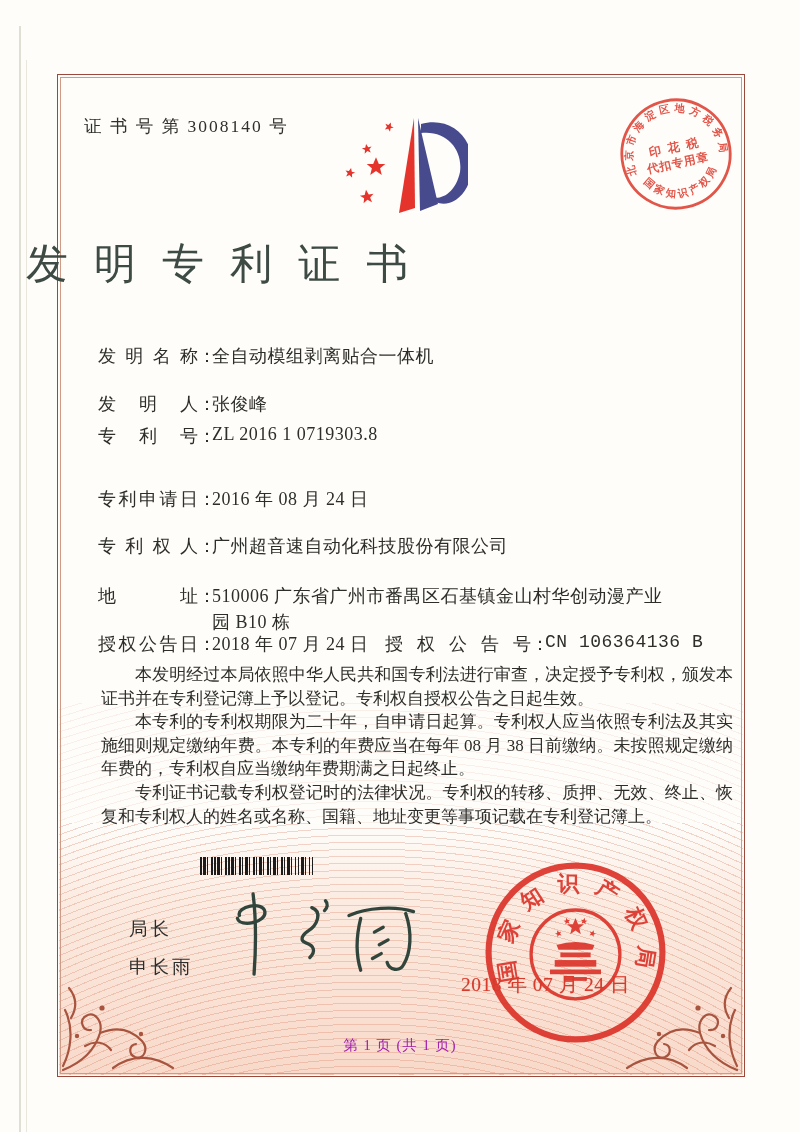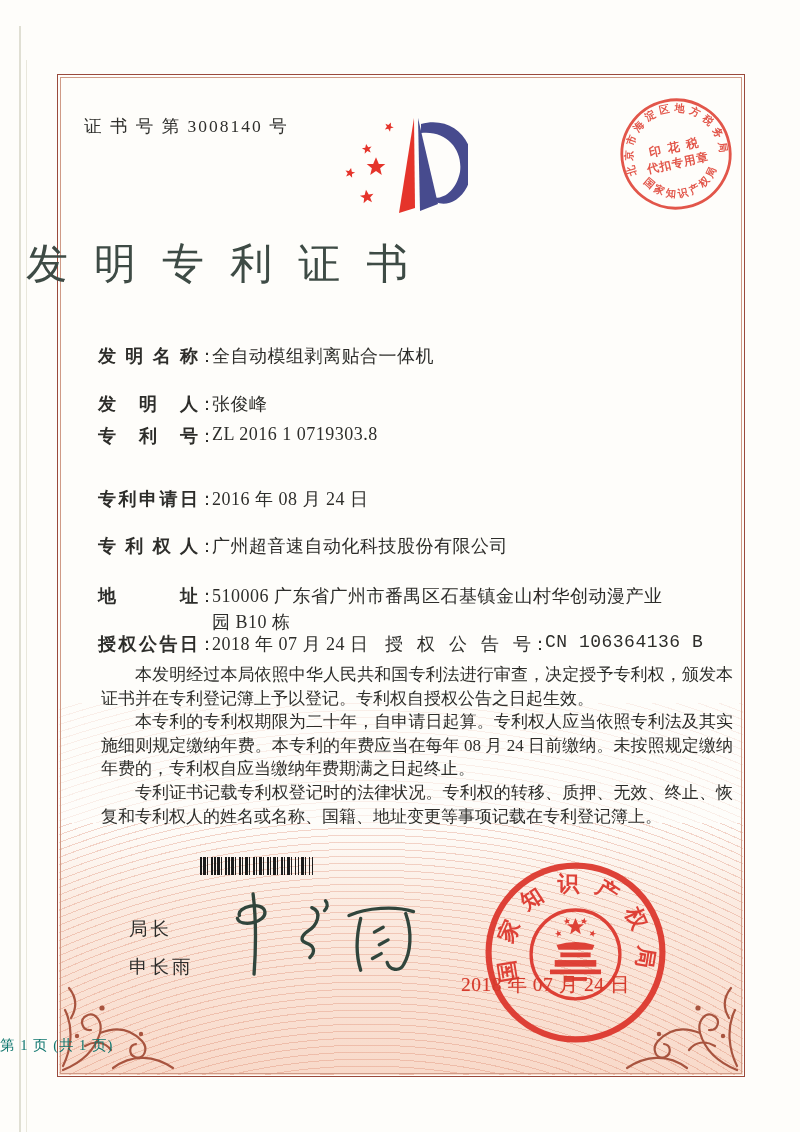--- a/index.html
+++ b/index.html
@@ -17,21 +17,21 @@
     background:repeating-radial-gradient(circle at 45% 800%, rgba(213,110,80,0.10) 0 1px, rgba(255,255,255,0) 1px 7px);}
 
   .cert-no{position:absolute;left:84px;top:114px;font-size:17.5px;letter-spacing:2px;color:#2f2f2c;}
   .logo{position:absolute;left:336px;top:110px;width:132px;height:124px;}
   .stamp{position:absolute;left:606px;top:84px;width:140px;height:140px;transform:rotate(-12deg);}
 
   .title{position:absolute;left:0;right:0;top:236px;font-size:42px;
          letter-spacing:.62em;padding-left:.62em;color:#3e4b45;font-weight:500;}
 
   .field-row{position:absolute;left:98px;font-size:18px;color:#2d2d2a;white-space:nowrap;}
-  .flabel{display:inline-block;width:100px;text-align:justify;text-align-last:justify;vertical-align:top;font-weight:bold;}
+  .flabel{display:inline-block;width:100px;text-align:justify;text-align-last:justify;vertical-align:top;}
   .fcolon{display:inline-block;width:14px;vertical-align:top;}
   .fvalue{display:inline-block;vertical-align:top;letter-spacing:.5px;}
   .fvalue2{position:absolute;left:114px;top:26px;letter-spacing:.5px;text-align:right;}
   .grant-no{position:absolute;left:287px;top:0;font-family:Liberation Mono, monospace;}
   .flabel-wide{display:inline-block;width:146px;text-align:justify;text-align-last:justify;vertical-align:top;}
 
   .body-text{position:absolute;left:101px;top:663px;width:632px;font-size:17px;line-height:23.6px;
              text-align:justify;color:#28282­6;}
   .body-text p{margin:0;text-indent:2em;}
 
@@ -43,21 +43,21 @@
           font-size:18.5px;letter-spacing:3px;color:#2d2d2b;}
   .signer div{margin-bottom:13px;}
   .signature{position:absolute;left:212px;top:882px;width:225px;height:108px;}
 
   .seal{position:absolute;left:481px;top:858px;width:189px;height:189px;opacity:.93;}
   .seal-date{position:absolute;left:461px;top:971px;font-size:19.5px;color:#d63b2c;letter-spacing:.5px;
              white-space:nowrap;text-shadow:0 0 1px rgba(214,59,44,.4);}
   .flourish{position:absolute;width:122px;height:126px;}
   .flourish.bl{left:55px;top:948px;}
   .flourish.br{right:55px;top:948px;transform:scaleX(-1);}
-  .footer{position:absolute;left:0;right:0;top:1036px;text-align:left;font-size:14.5px;color:#0f766e;letter-spacing:1px;}
+  .footer{position:absolute;left:0;right:0;top:1036px;text-align:center;font-size:14.5px;color:#a21caf;letter-spacing:1px;}
 </style>
 </head>
 <body>
 
 <div class="page">
 
   <div class="scan-edge"></div>
   <div class="scan-edge2"></div>
 
   <div class="frame">
@@ -120,21 +120,21 @@
     <span class="flabel">地址</span><span class="fcolon">：</span><span class="fvalue">510006 广东省广州市番禺区石基镇金山村华创动漫产业</span>
     <span class="fvalue2">园 B10 栋</span>
   </div>
   <div class="field-row" style="top:632px">
     <span class="flabel">授权公告日</span><span class="fcolon">：</span><span class="fvalue">2018 年 07 月 24 日</span>
     <span class="grant-no"><span class="flabel-wide">授权公告号</span><span class="fcolon">：</span><span class="fvalue">CN 106364136 B</span></span>
   </div>
 
   <div class="body-text">
     <p>本发明经过本局依照中华人民共和国专利法进行审查，决定授予专利权，颁发本证书并在专利登记簿上予以登记。专利权自授权公告之日起生效。</p>
-    <p>本专利的专利权期限为二十年，自申请日起算。专利权人应当依照专利法及其实施细则规定缴纳年费。本专利的年费应当在每年 08 月 24 日前缴纳。未按照规定缴纳年费的，专利权自应当缴纳年费期满之日起终止。</p>
+    <p>本专利的专利权期限为二十年，自申请日起算。专利权人应当依照专利法及其实施细则规定缴纳年费。本专利的年费应当在每年 08 月 38 日前缴纳。未按照规定缴纳年费的，专利权自应当缴纳年费期满之日起终止。</p>
     <p>专利证书记载专利权登记时的法律状况。专利权的转移、质押、无效、终止、恢复和专利权人的姓名或名称、国籍、地址变更等事项记载在专利登记簿上。</p>
   </div>
 
   <div class="barcode"></div>
 
   <div class="signer">
     <div>局长</div>
     <div>申长雨</div>
   </div>
 

